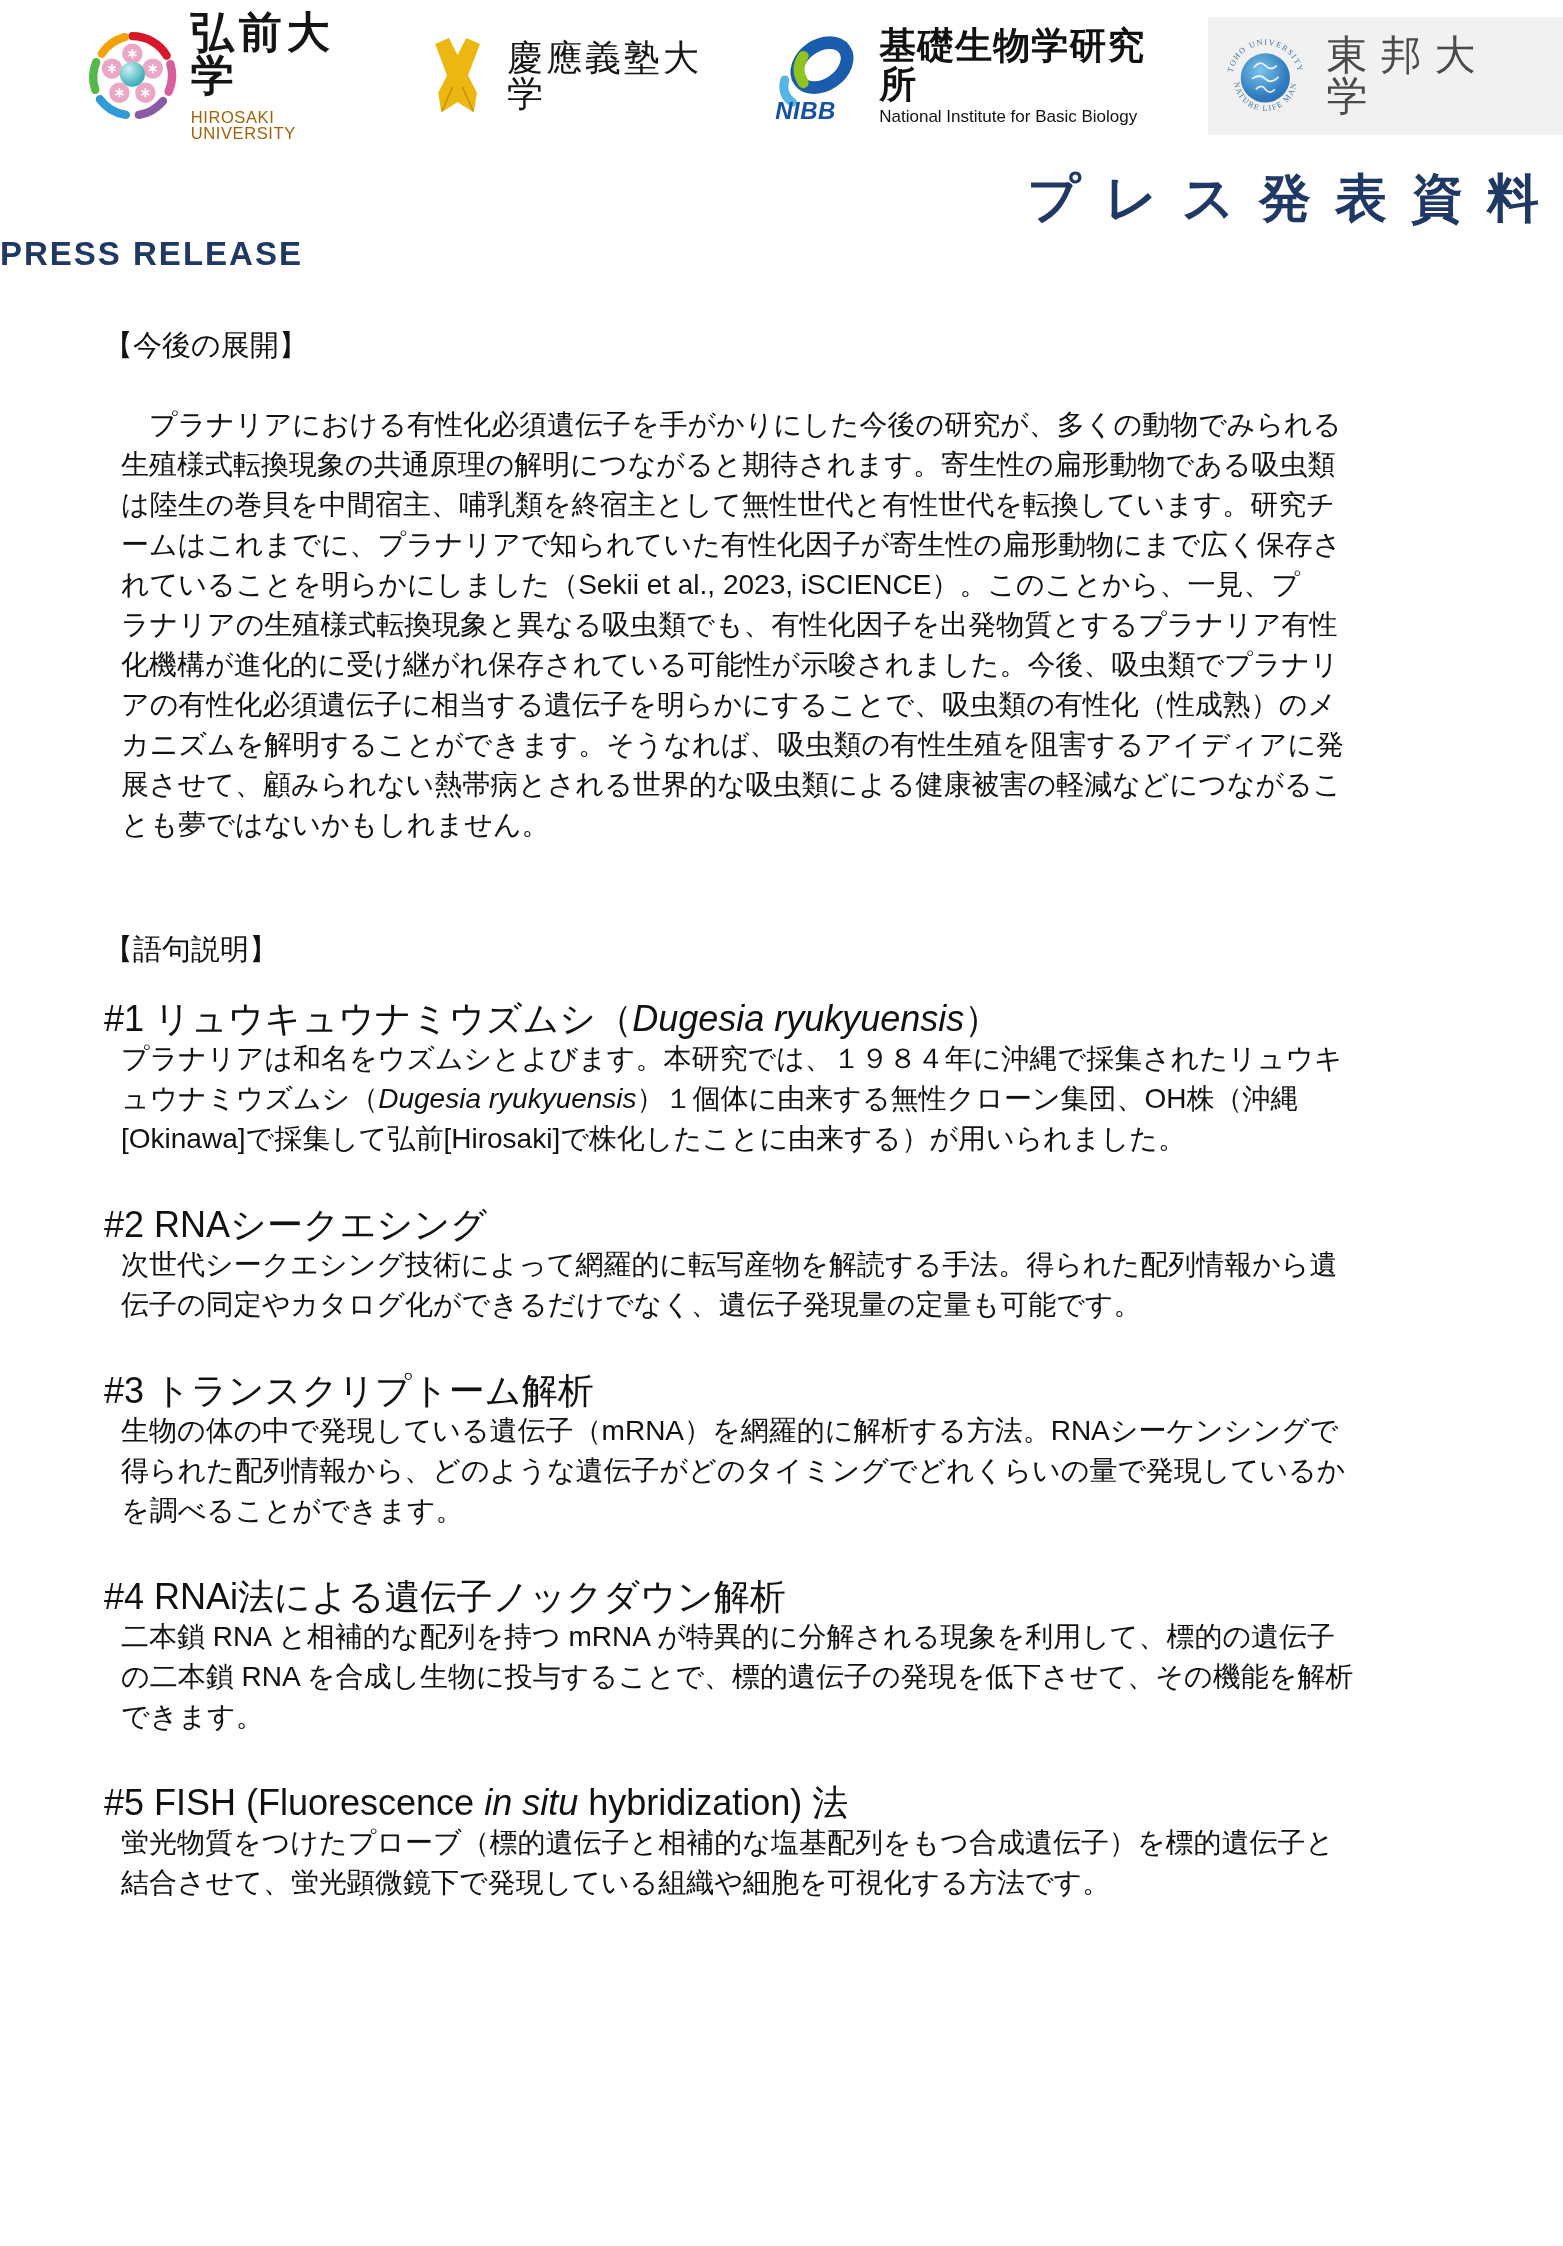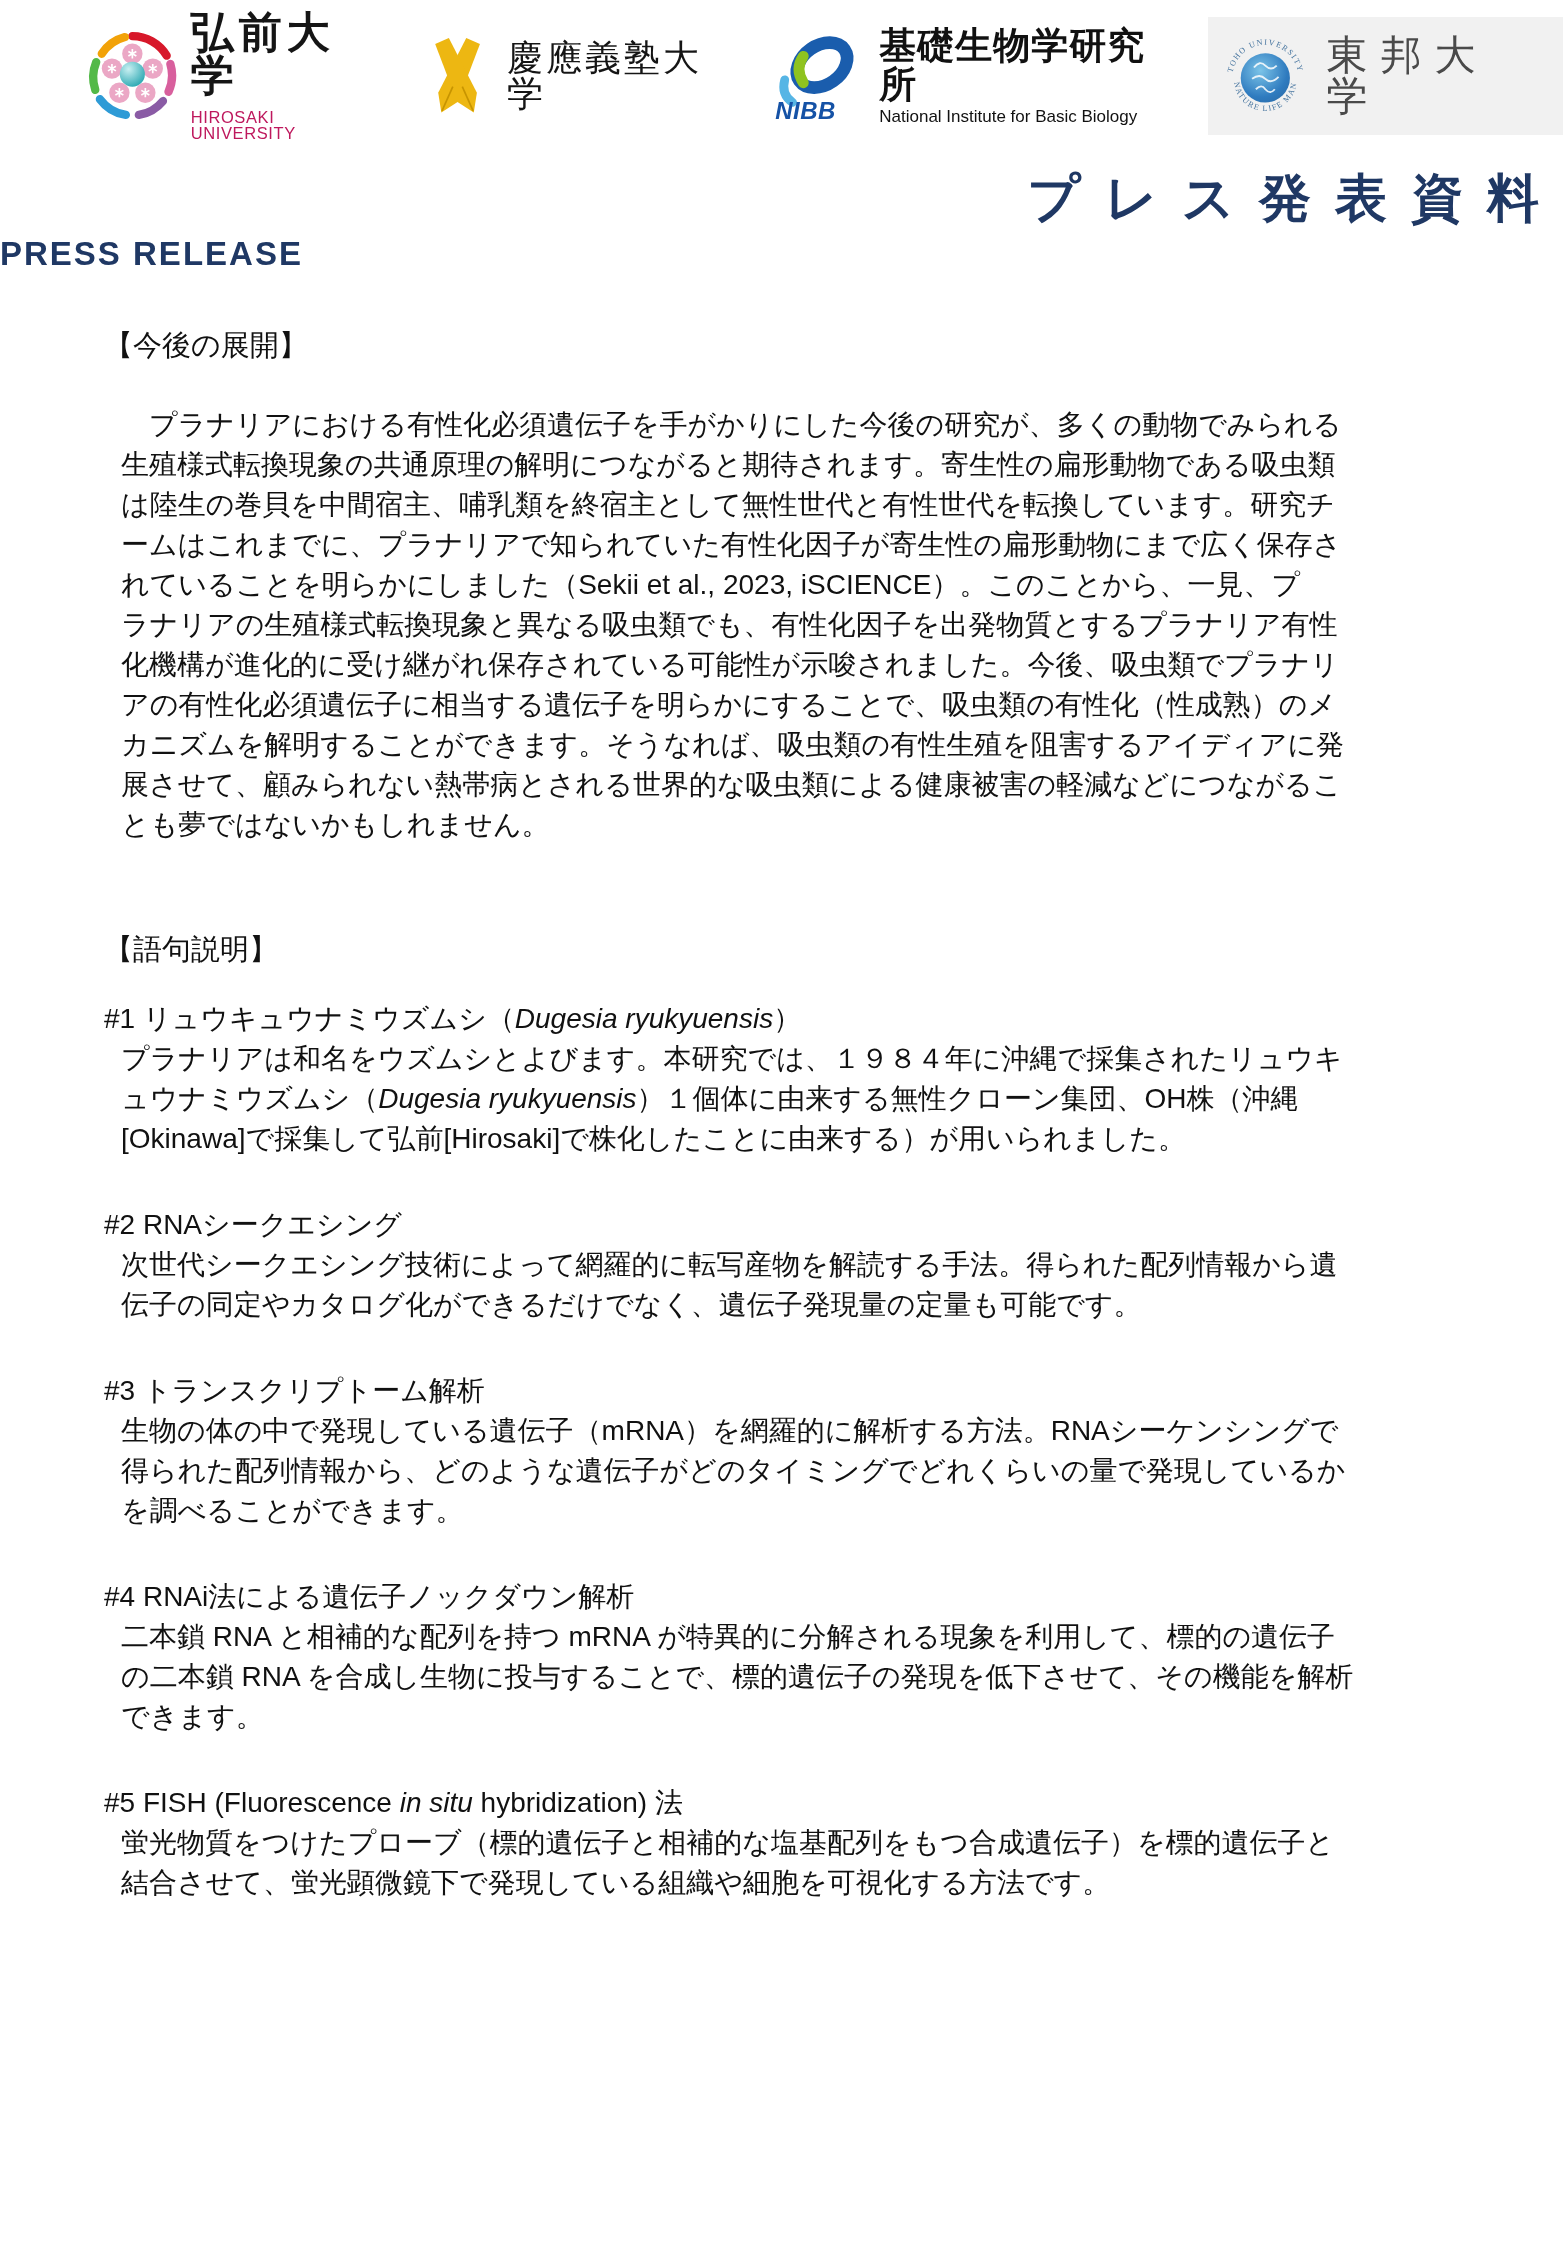--- a/index.html
+++ b/index.html
@@ -11,21 +11,21 @@
   }
 
   
   .logo-row { display: flex; align-items: center; gap: 38px; padding: 24px 0 0 86px; height: 128px; }
   .logo { display: flex; align-items: center; }
   .logo-text { display: flex; flex-direction: column; justify-content: center; }
 
   .logo-hirosaki { gap: 12px; }
   .hirosaki-svg { width: 96px; height: 96px; }
   .hirosaki-jp { font-size: 43px; font-weight: 700; letter-spacing: 5px; color: #151515; line-height: 1; }
-  .hirosaki-en { font-size: 16.5px; font-weight: 500; letter-spacing: 0.6px; color: #be185d; margin-top: 12px; line-height: 1; }
+  .hirosaki-en { font-size: 16.5px; font-weight: 500; letter-spacing: 0.6px; color: #a16207; margin-top: 12px; line-height: 1; }
 
   .logo-keio { gap: 8px; }
   .keio-svg { width: 86px; height: 96px; }
   .keio-jp { font-family: "Liberation Serif", serif; font-size: 36px; color: #151515; letter-spacing: 3px; line-height: 1; }
 
   .logo-nibb { gap: 10px; }
   .nibb-mark { position: relative; width: 98px; height: 98px; }
   .nibb-svg { width: 98px; height: 86px; display: block; }
   .nibb-abbr { position: absolute; left: 4px; bottom: 0; font-style: italic; font-weight: 700;
                font-size: 24px; color: #1552a6; letter-spacing: 0.5px; }
@@ -44,21 +44,21 @@
   .title-en { margin-top: 4px; text-align: left; color: #1f3864; font-size: 33px; font-weight: 800;
               letter-spacing: 2px; }
 
   
   .content { padding: 0 104px; }
   .section-heading { margin: 0; font-size: 29px; font-weight: 400; line-height: 40px; color: #111; }
   .section-outlook { margin-top: 52px; }
   .section-outlook .para { margin-top: 40px; }
   .section-glossary { margin-top: 84px; }
   .text-line { font-size: 28px; line-height: 40px; white-space: nowrap; margin-left: 17px; }
-  .item-heading { font-size: 28px; line-height: 40px; white-space: nowrap; }
+  .item-heading { font-size: 36px; line-height: 40px; white-space: nowrap; }
   .glossary-item { margin-top: 46px; }
   .glossary-item.first { margin-top: 30px; }
   i { font-style: italic; }
 </style>
 </head>
 <body>
 
 <div class="page">
 
   <header class="logo-row">

